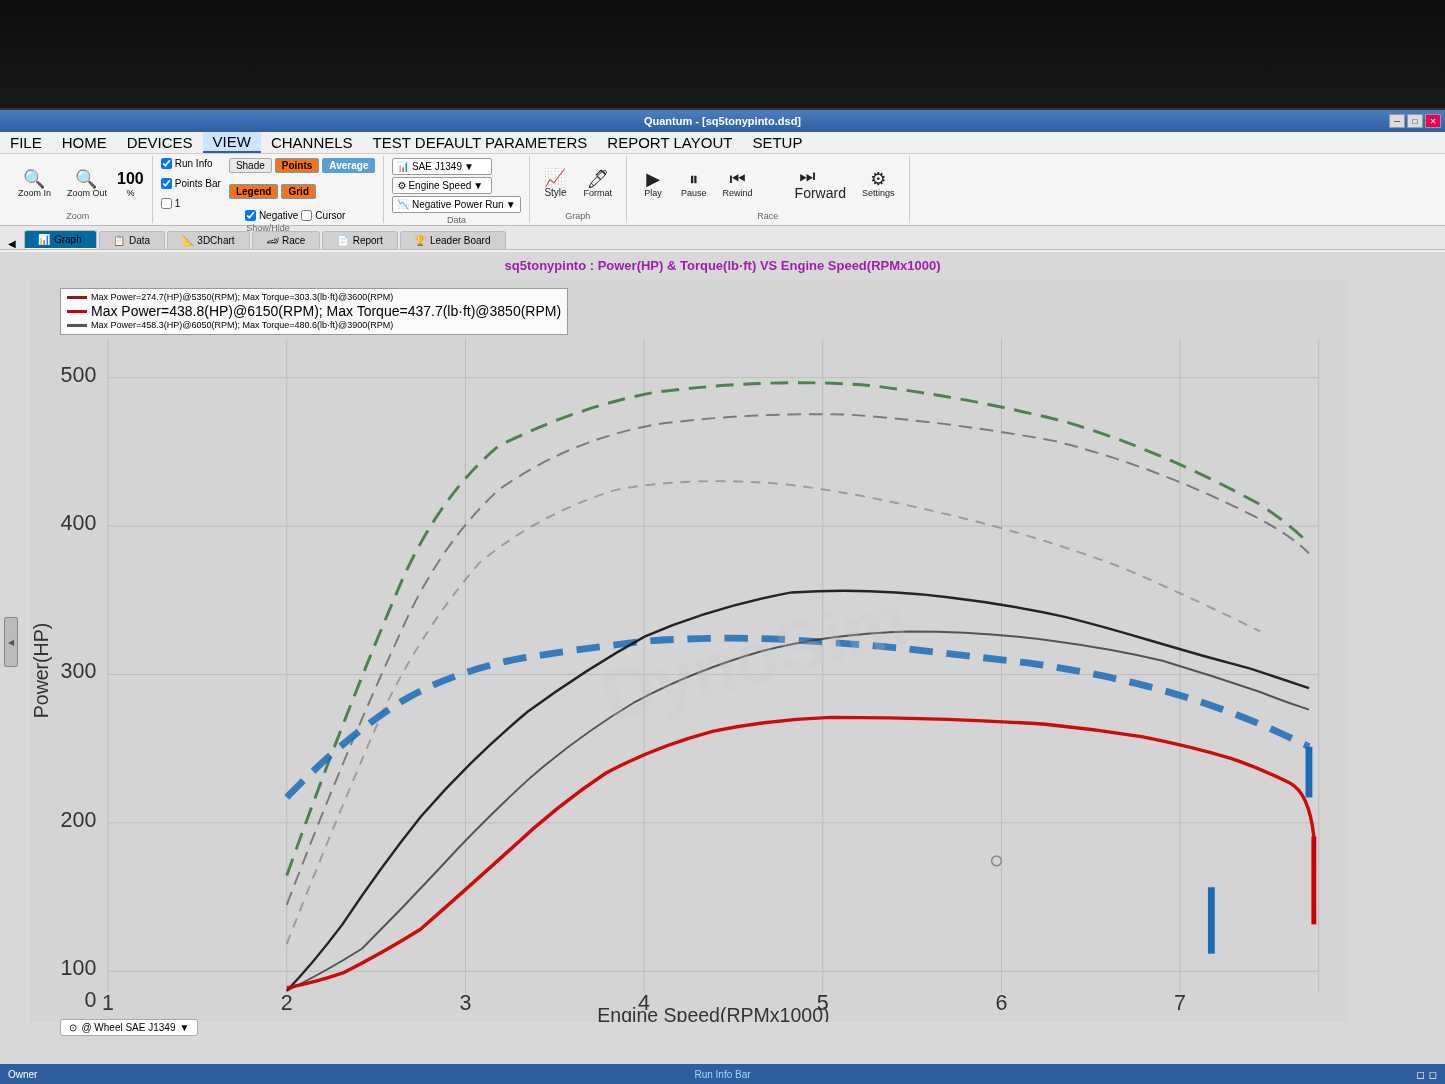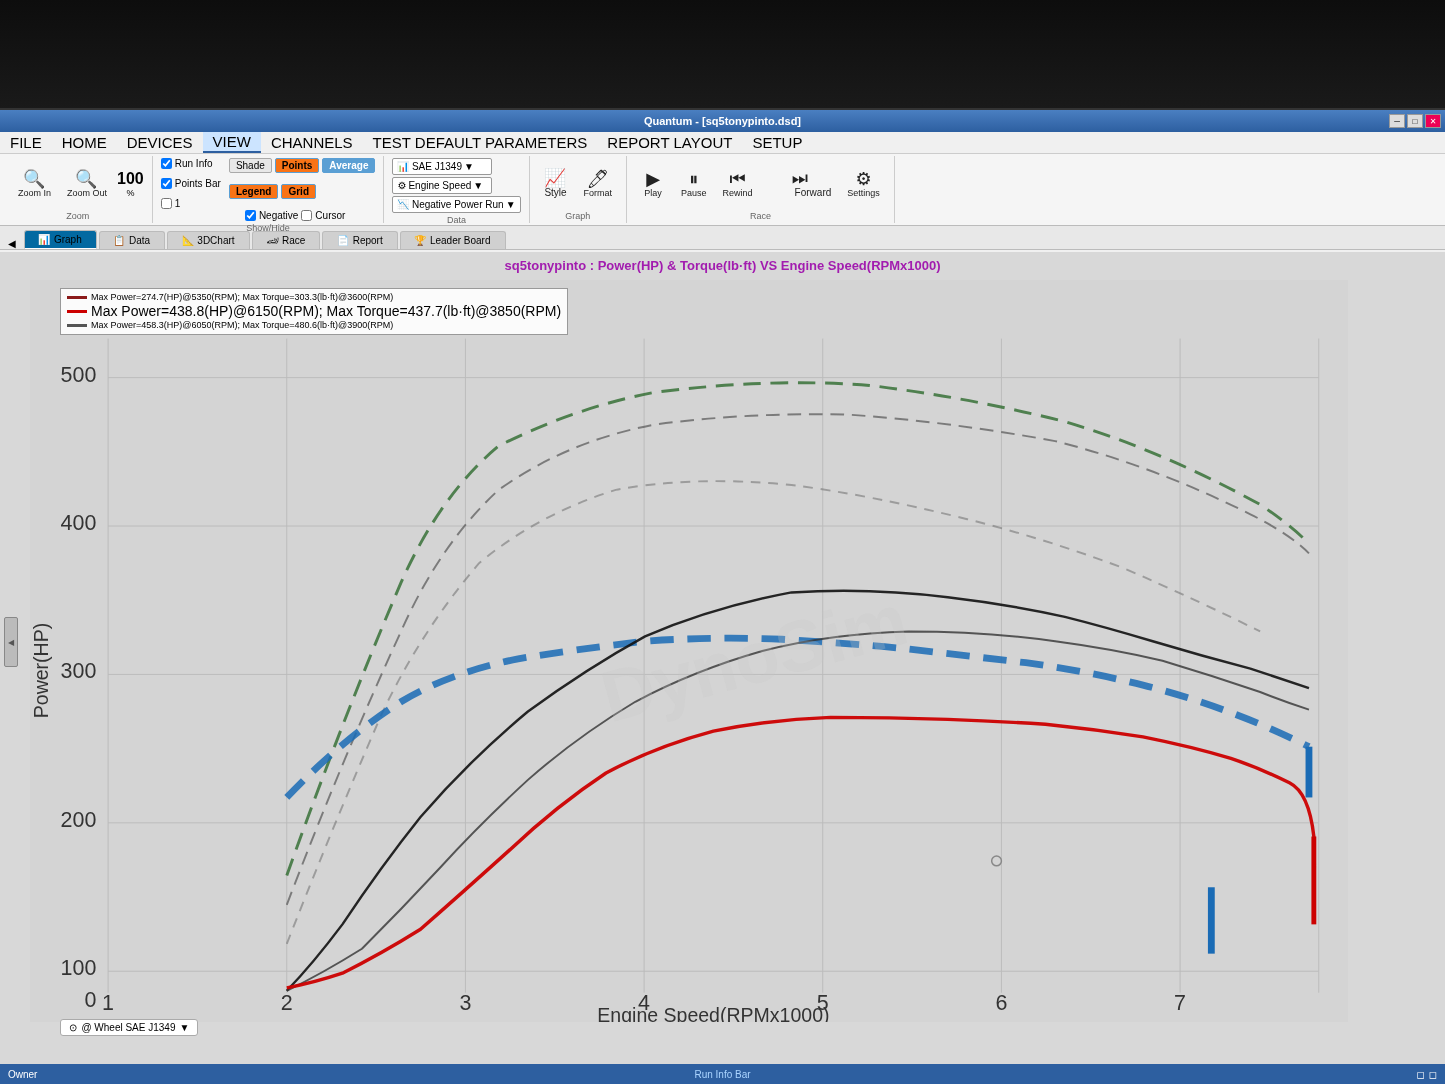--- a/index.html
+++ b/index.html
@@ -405,21 +405,21 @@
         <div class="ribbon-btn">
           <span class="btn-icon">⏸</span>
           <span style="font-size:9px;">Pause</span>
         </div>
         <div class="ribbon-btn">
           <span class="btn-icon">⏮</span>
           <span style="font-size:9px;">Rewind</span>
         </div>
         <div class="ribbon-btn">
           <span class="btn-icon">⏭</span>
-          <span style="font-size:10px;padding-left:26px;">Forward</span>
+          <span style="font-size:14px;padding-left:26px;">Forward</span>
         </div>
         <div class="ribbon-btn">
           <span class="btn-icon">⚙</span>
           <span style="font-size:9px;">Settings</span>
         </div>
       </div>
       <div class="ribbon-group-label">Race</div>
     </div>
   </div>
 

